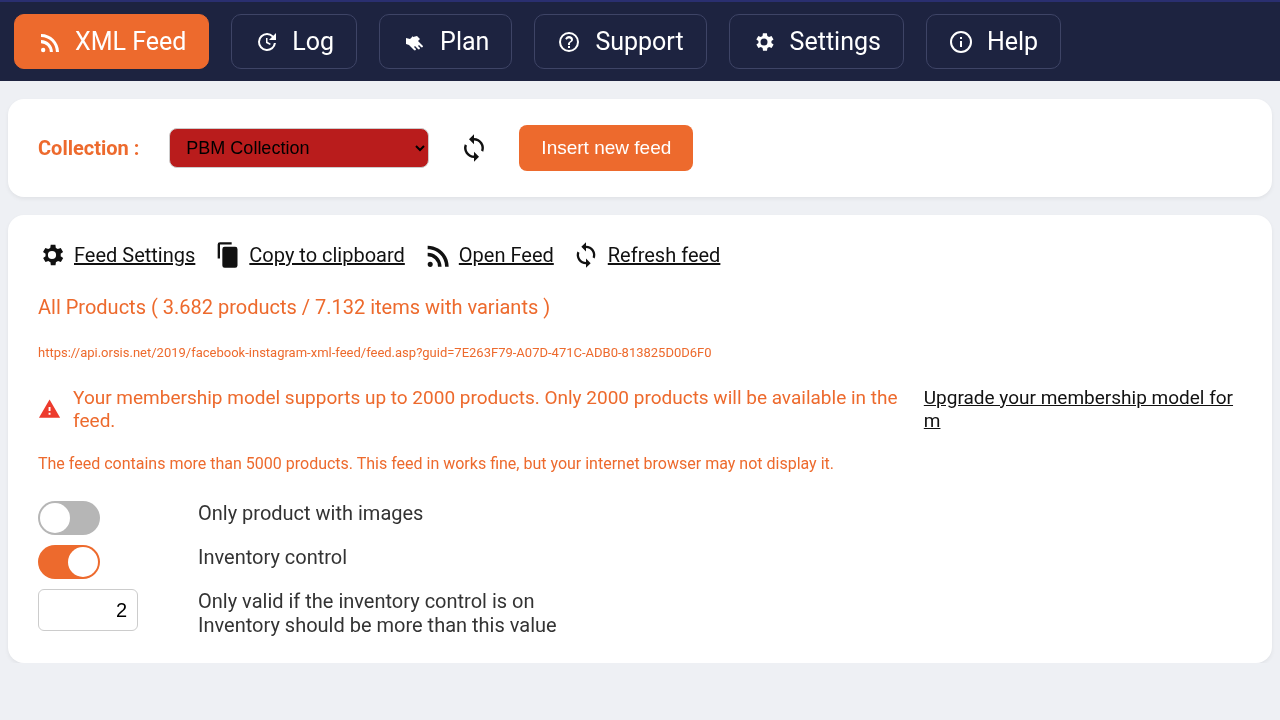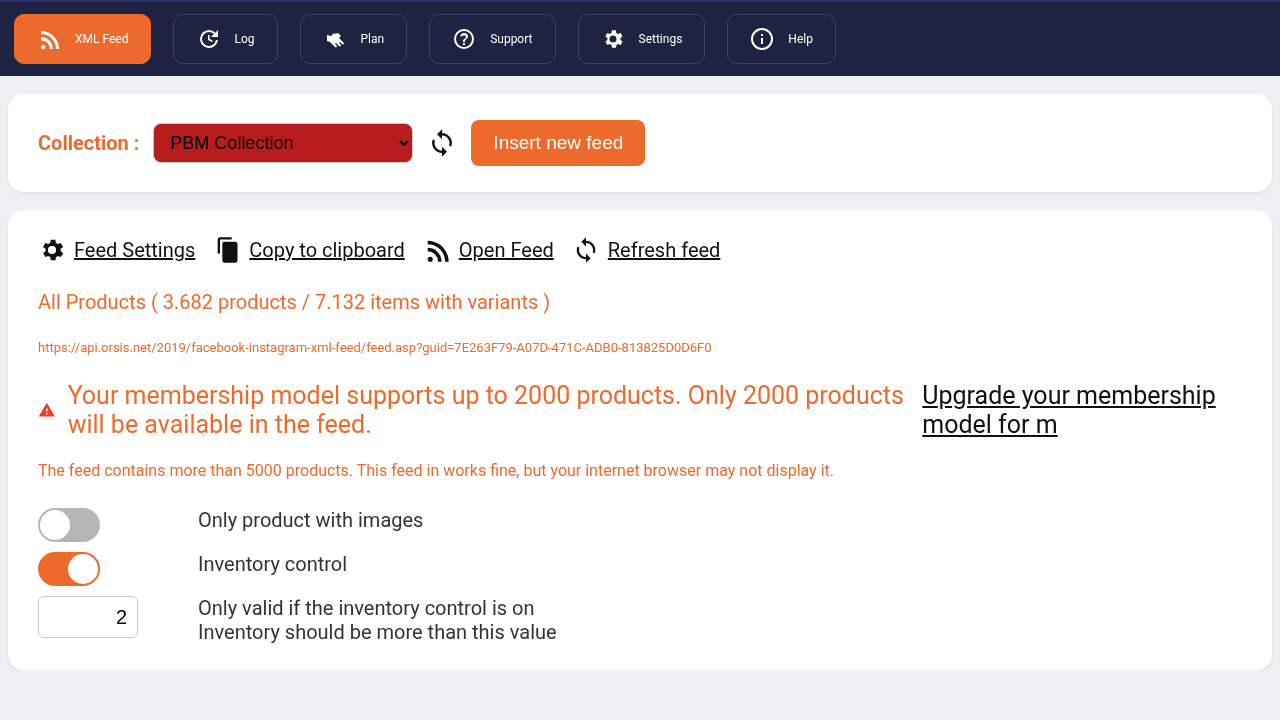--- a/index.html
+++ b/index.html
@@ -17,56 +17,56 @@
     border-top: 2px solid #2a2f70;
   }
   .nav-btn {
     display: inline-flex;
     align-items: center;
     gap: 14px;
     padding: 12px 22px;
     border: 1px solid #3e4466;
     border-radius: 10px;
     color: #ffffff;
-    font-size: 12px;
+    font-size: 25px;
     cursor: pointer;
     background: transparent;
     white-space: nowrap;
   }
   .nav-btn.active {
     background: #ed6a2d;
     border-color: #ed6a2d;
   }
   .nav-btn svg { width: 24px; height: 24px; fill: #fff; flex: 0 0 auto;}
   .nav-btn.active svg { fill: #fff; }
   .card {
     background: #fff;
     border-radius: 16px;
     margin: 18px 8px 0 8px;
     padding: 26px 30px;
     box-shadow: 0 2px 4px rgba(0,0,0,0.06);
   }
-  .row1 { display:flex; align-items:center; gap:14px; }
+  .row1 { display:flex; align-items:center; gap:30px; }
   .label-collection { color:#ed6a2d; font-weight:700; font-size:20px; }
   select.collection {
     font-size:18px; padding:8px 12px; border:1px solid #ccc; border-radius:8px; min-width:260px; background:#b91c1c;
   }
   .btn-orange {
     background:#ed6a2d; color:#fff; border:none; border-radius:8px; padding:12px 22px; font-size:19px; cursor:pointer;
   }
   .refresh-icon { width:30px; height:30px; }
   .action-row { display:flex; gap:18px; align-items:flex-start; flex-wrap:wrap; }
   .action-link { display:inline-flex; align-items:center; gap:8px; color:#111; font-size:20px; cursor:pointer; text-decoration:none; }
   .action-link .txt { text-decoration: underline; }
   .action-link.bold .txt { font-weight:400; }
   .action-link svg { width:28px; height:28px; fill:#111; }
   .prod-line { margin-top:26px; font-size:20px; color:#ed6a2d; }
   .prod-line strong { font-weight:400; }
   .feed-url { margin-top:26px; color:#ed6a2d; font-size:13px; word-break:break-all; }
-  .warn-line { margin-top:26px; display:flex; align-items:center; gap:12px; color:#ed6a2d; font-size:25px; }
+  .warn-line { margin-top:26px; display:flex; align-items:center; gap:12px; color:#ed6a2d; font-size:19px; }
   .warn-line a { color:#111; text-decoration:underline; }
   .small-note { margin-top:22px; color:#ed6a2d; font-size:16px; }
   .opts { margin-top:28px; display:flex; flex-direction:column; gap:4px; }
   .opt-row { display:flex; align-items:flex-start; gap:20px; min-height:40px; color:#333; font-size:20px;}
   .toggle {
     width:62px; height:34px; border-radius:17px; position:relative; cursor:pointer; flex:0 0 auto;
   }
   .toggle.off { background:#b6b6b6; }
   .toggle.on  { background:#ed6a2d; }
   .toggle .knob {

